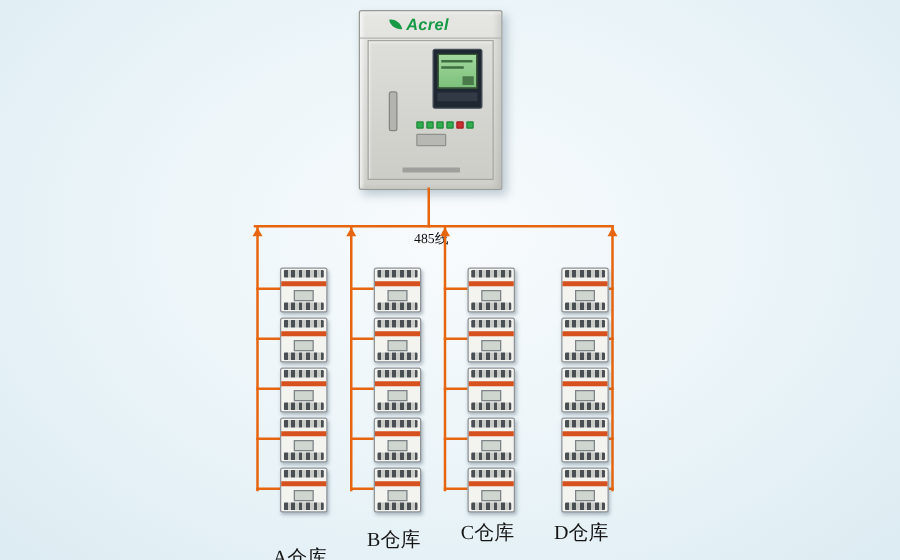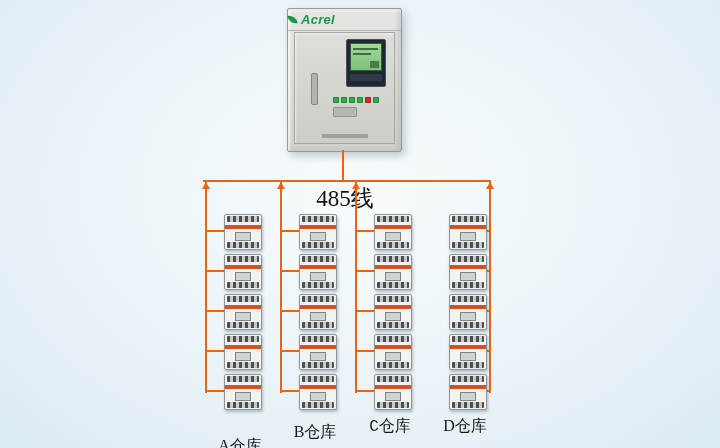--- a/index.html
+++ b/index.html
@@ -14,36 +14,36 @@
   .hline { height: 2px; }
   .vline { width: 2px; }
   .stub  { height: 2px; }
   .arrow-up {
     position: absolute; width: 0; height: 0;
     border-left: 4px solid transparent; border-right: 4px solid transparent;
     border-bottom: 7px solid var(--bus, #e8650f);
   }
   .bus-label {
     position: absolute; left: 305px; top: 183px; width: 80px; text-align: center;
-    font-family: "Liberation Serif", serif; font-size: 23px; color: #101010;
+    font-family: "Liberation Serif", serif; font-size: 11px; color: #101010;
   }
   .col-label {
     position: absolute; width: 64px; text-align: center;
     font-family: "Liberation Serif", serif; font-size: 16px; color: #161616;
   }
 
   
   .cabinet {
     position: absolute; left: 287px; top: 8px; width: 113px; height: 142px;
     background: linear-gradient(180deg, #e6e7e3, #cfd0ca);
     border: 1px solid #999a95; border-radius: 2px;
     box-shadow: 3px 4px 8px rgba(90,115,135,.35), inset -3px 0 5px rgba(0,0,0,.10),
                 inset 2px 2px 3px rgba(255,255,255,.75);
   }
-  .cab-top { height: 21px; display: flex; align-items: center; padding-left: 0; gap: 4px;
+  .cab-top { height: 21px; display: flex; align-items: center; padding-left: 24px; gap: 4px;
              border-bottom: 1px solid #b4b5b0; }
   .leaf { width: 9px; height: 9px; border-radius: 0 9px 0 9px; transform: rotate(-10deg);
           background: var(--brand, #169a45); }
   .brand { font-size: 13px; font-weight: bold; font-style: italic; letter-spacing: .3px;
            color: var(--brand, #169a45); }
   .cab-door {
     position: absolute; left: 6px; top: 23px; right: 6px; bottom: 7px;
     background: linear-gradient(180deg, #dededa, #cccdc7);
     border: 1px solid #a5a6a1; box-shadow: inset 1px 1px 2px rgba(255,255,255,.6);
   }
@@ -223,21 +223,21 @@
         <div class="dev-win"></div>
         <div class="term bottom"></div>
       </div>
       <div class="stub" style="left: 355px; top: 390px; width: 19px;"></div>
       <div class="device" style="left: 374px; top: 374px;">
         <div class="term"></div>
         <div class="dev-stripe"></div>
         <div class="dev-win"></div>
         <div class="term bottom"></div>
       </div>
-      <div class="col-label" style="left: 358px; top: 416px; font-family: Liberation Mono, monospace;">C仓库</div>
+      <div class="col-label" style="left: 358px; top: 416px;">C仓库</div>
       <div class="vline" style="left: 489px; top: 180px; height: 213px;"></div>
       <div class="arrow-up" style="left: 486px; top: 182px;"></div>
       <div class="stub" style="left: 487px; top: 230px; width: 4px;"></div>
       <div class="device" style="left: 449px; top: 214px;">
         <div class="term"></div>
         <div class="dev-stripe"></div>
         <div class="dev-win"></div>
         <div class="term bottom"></div>
       </div>
       <div class="stub" style="left: 487px; top: 270px; width: 4px;"></div>

